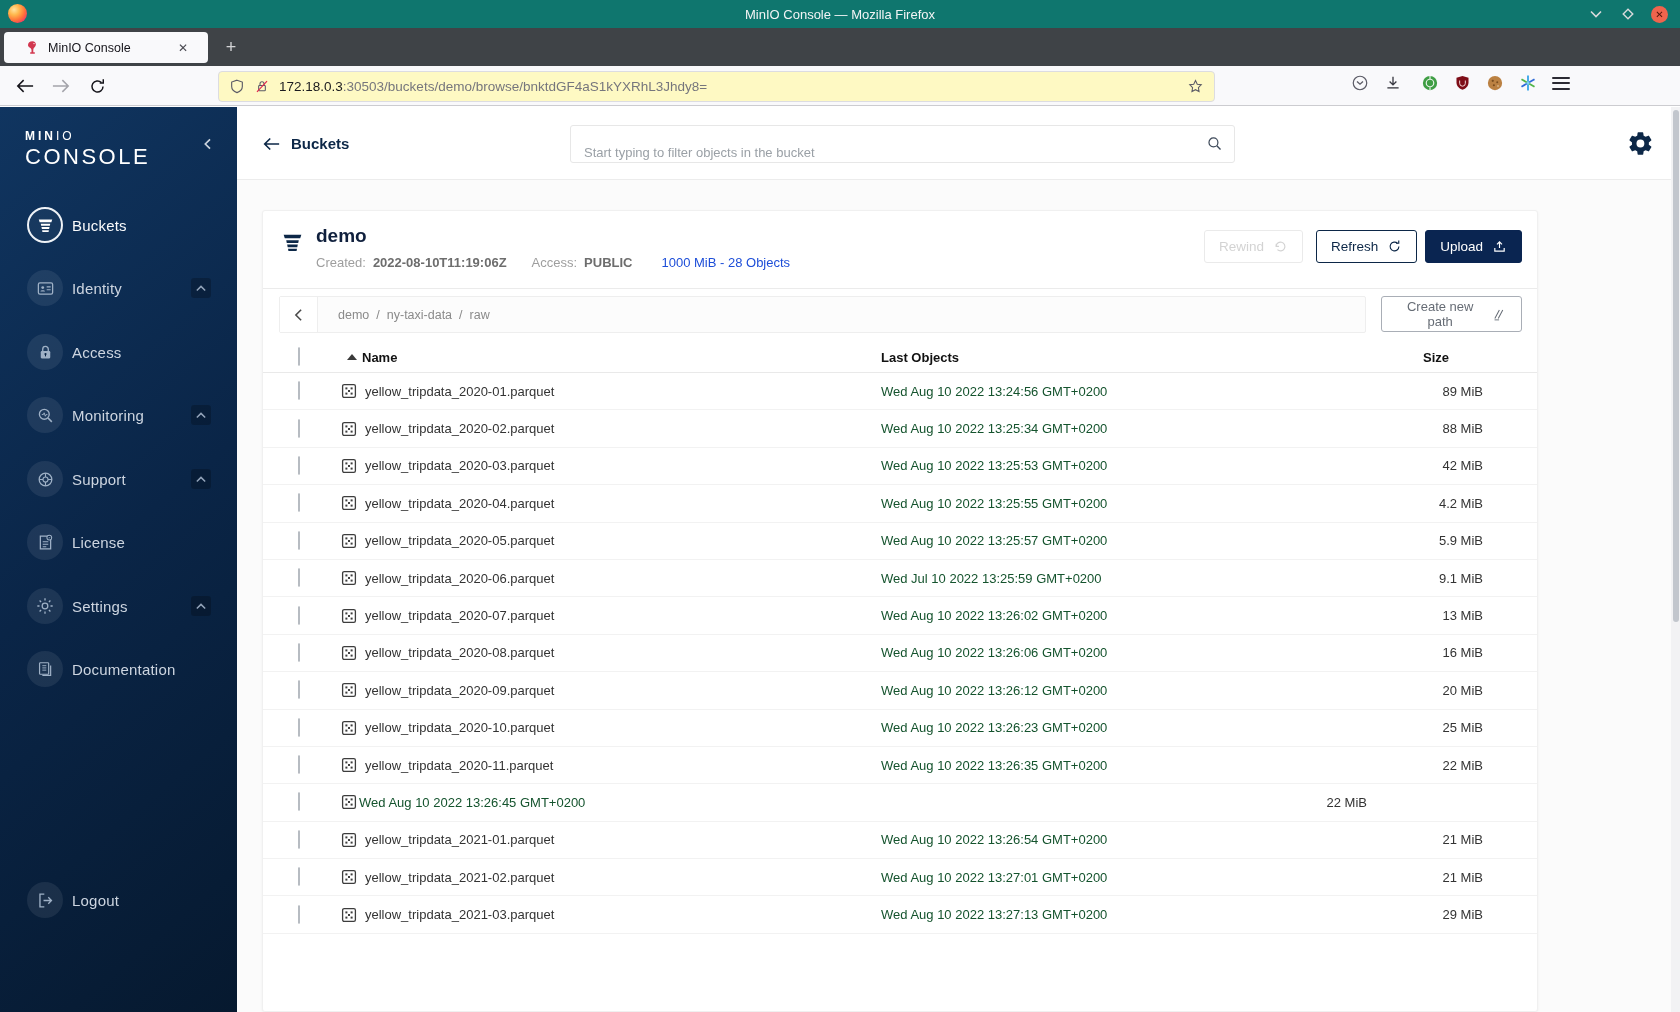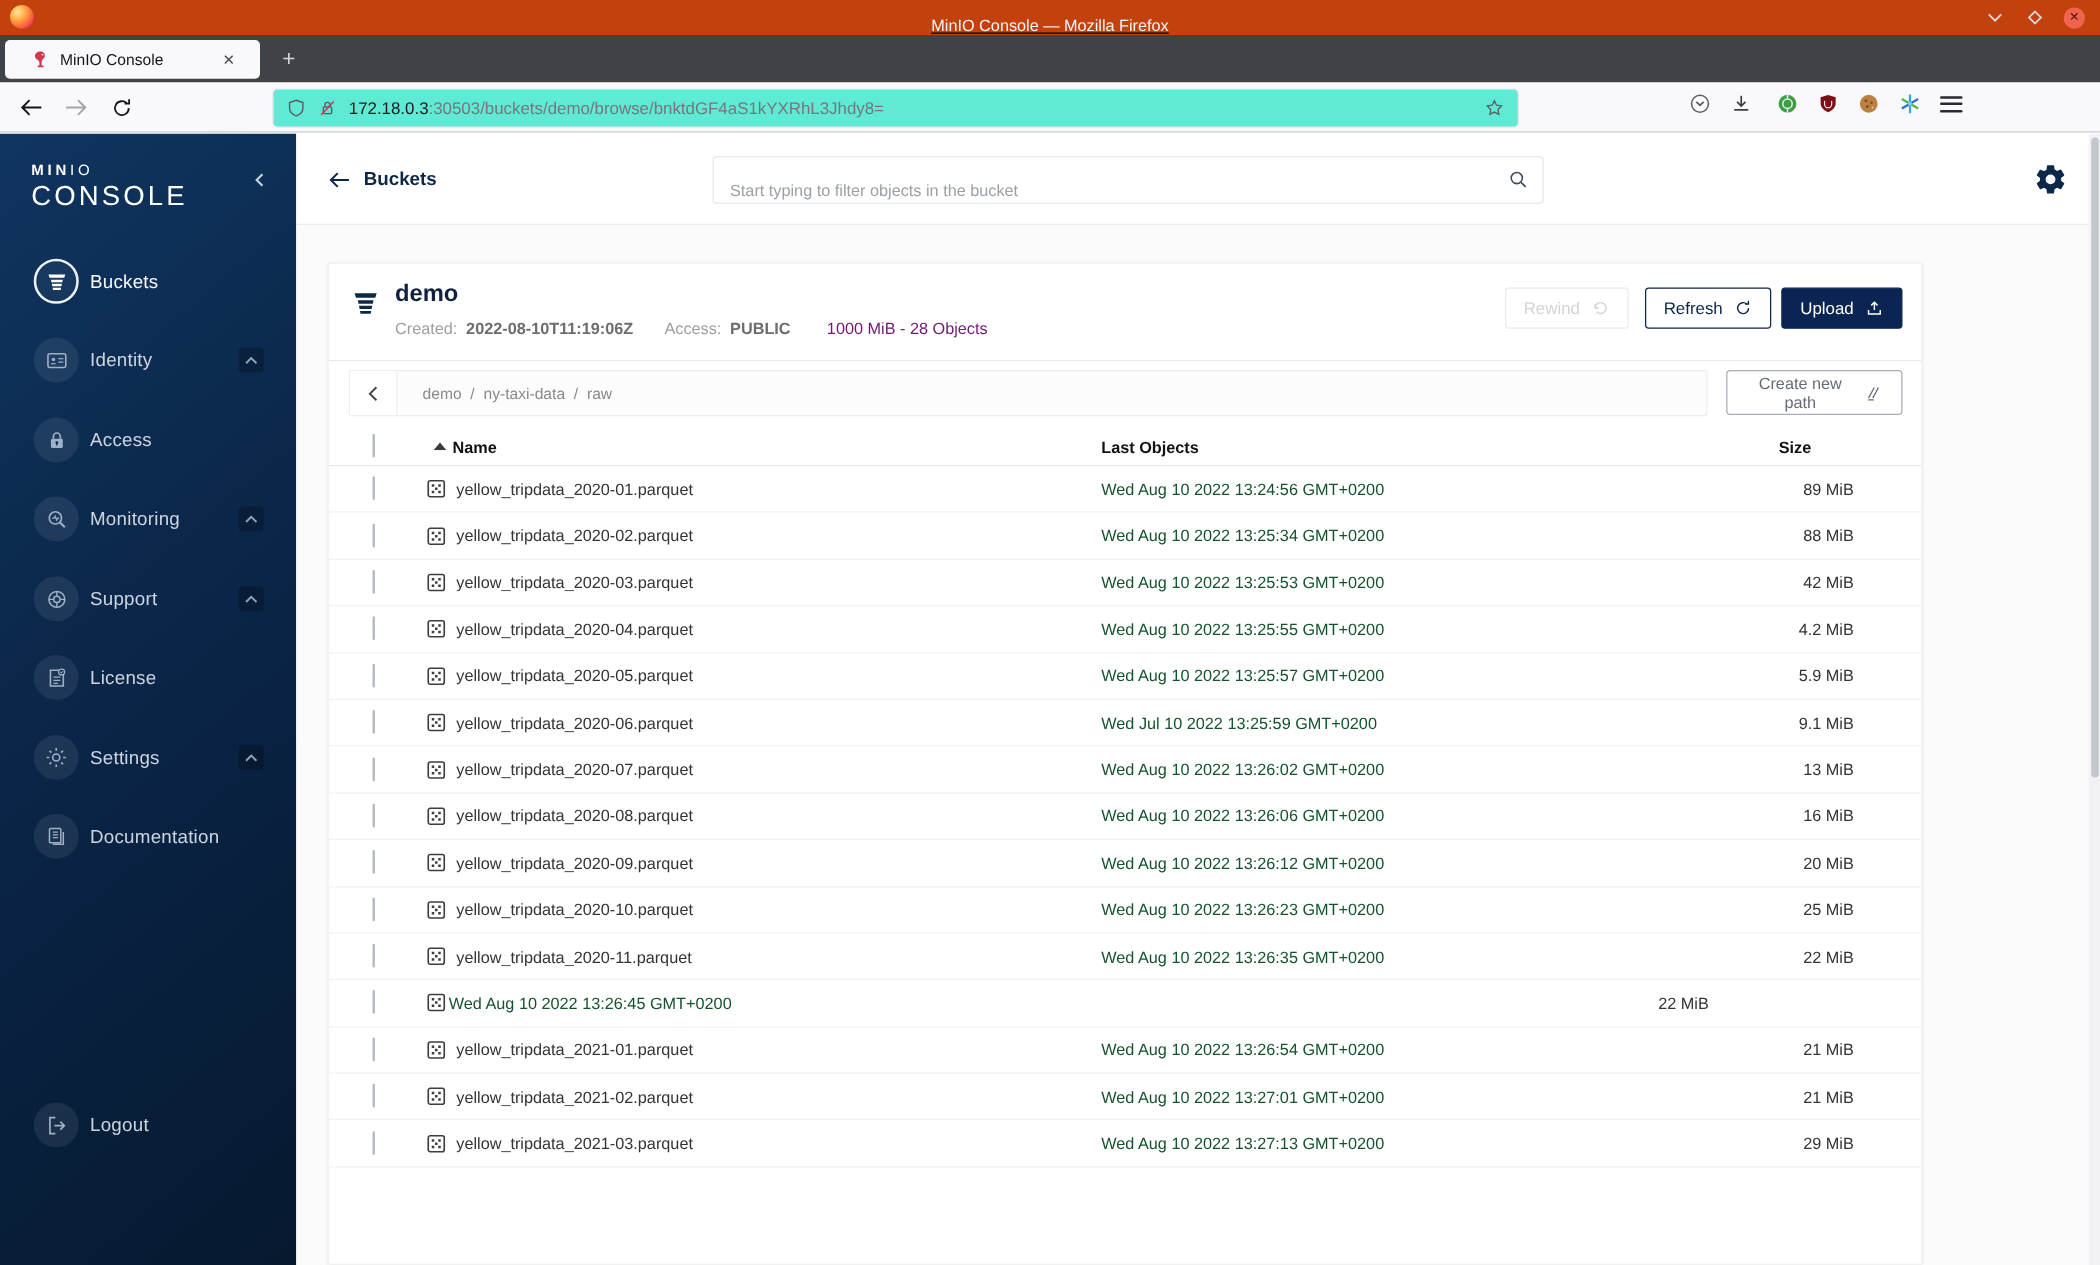--- a/index.html
+++ b/index.html
@@ -1,39 +1,39 @@
 <!DOCTYPE html>
 <html><head>
 <meta charset="utf-8">
 <style>
   * { margin:0; padding:0; box-sizing:border-box; }
   html,body { width:1680px; height:1012px; overflow:hidden; }
   body { font-family:"Liberation Sans","DejaVu Sans",sans-serif; background:#fff; }
   .screen { position:relative; width:1680px; height:1012px; }
 
   
-  .titlebar { position:absolute; top:0; left:0; width:100%; height:28px; background:#c2410c; display:flex; align-items:flex-end;text-decoration:underline; }
+  .titlebar { position:absolute; top:0; left:0; width:100%; height:28px; background:#0f766e; display:flex; align-items:center; }
   .ff-logo { position:absolute; left:8px; top:4px; width:19px; height:19px; border-radius:50%;
     background:radial-gradient(circle at 32% 30%, #ffe3a1 0%, #ffb84d 28%, #ff7139 58%, #e31587 95%); }
   .win-title { width:100%; text-align:center; color:#f3f4f5; font-size:13px; }
   .win-controls { position:absolute; right:12px; top:0; height:28px; display:flex; align-items:center; gap:14px; }
   .wc { width:18px; height:18px; display:flex; align-items:center; justify-content:center; color:#d9dadc; }
   .wc svg { display:block; }
   .wc-close { width:17px; height:17px; border-radius:50%; background:#f0644d; color:#54130a; font-size:10px; font-weight:bold; display:flex; align-items:center; justify-content:center; }
 
   .tabbar { position:absolute; top:28px; left:0; width:100%; height:38px; background:#3f4347; }
   .tab { position:absolute; left:4px; top:4px; width:204px; height:31px; background:#f9f9fb; border-radius:4px; display:flex; align-items:center; padding:0 16px; }
   .tab .favicon { width:16px; height:16px; margin:0 8px 0 4px; }
   .tab .tab-label { flex:1; font-size:12.5px; color:#15141a; white-space:nowrap; overflow:hidden; }
   .tab .tab-close { color:#4a4a52; font-size:12px; padding:2px 4px; }
   .newtab { position:absolute; left:218px; top:6px; width:26px; height:26px; color:#d3d4d6; font-size:18px; display:flex; align-items:center; justify-content:center; }
 
   .toolbar { position:absolute; top:66px; left:0; width:100%; height:40px; background:#f9f9fb; border-bottom:1px solid #ccccd0; }
   .nav-ic { position:absolute; top:9px; width:22px; height:22px; display:flex; align-items:center; justify-content:center; }
-  .urlbar { position:absolute; left:218px; top:5px; width:997px; height:31px; background:#5eead4; border:1px solid #dcdce1; border-radius:4px; display:flex; align-items:center; padding:0 10px; }
+  .urlbar { position:absolute; left:218px; top:5px; width:997px; height:31px; background:#fef9c3; border:1px solid #dcdce1; border-radius:4px; display:flex; align-items:center; padding:0 10px; }
   .urlbar .sec-ic { margin-right:9px; display:flex; align-items:center; }
   .url-text { font-size:13.5px; white-space:nowrap; overflow:hidden; flex:1; }
   .url-host { color:#1b1b1f; }
   .url-rest { color:#76767d; }
   .ext-icons { position:absolute; right:110px; top:8px; display:flex; align-items:center; gap:15px; }
   .hamburger { position:absolute; right:120px; top:11px; width:18px; display:flex; flex-direction:column; gap:3.5px; }
   .hamburger i { display:block; height:2px; background:#2b2a33; border-radius:1px; }
 
   
   .app { position:absolute; top:107px; left:0; width:1680px; height:905px; }
@@ -73,21 +73,21 @@
   .vscroll .thumb { position:absolute; top:3px; left:1.5px; width:6px; height:512px; border-radius:3px; background:#c2c6cd; }
 
   .card { position:absolute; left:25px; top:30px; width:1276px; bottom:0; background:#fff; border:1px solid #f0f0f0;
     border-radius:3px; box-shadow:0 1px 3px rgba(0,0,0,.05); overflow:hidden; }
 
   .bucket-ic { position:absolute; left:17px; top:19px; color:#0c2747; }
   .bucket-title { position:absolute; left:53px; top:14px; font-size:19px; font-weight:700; color:#10203d; }
   .bucket-meta { position:absolute; left:53px; top:44px; font-size:13px; display:flex; gap:7px; align-items:baseline; white-space:nowrap; }
   .m-label { color:#9e9e9e; }
   .m-value { color:#6d6d6d; font-weight:700; margin-right:18px; }
-  .m-summary { color:#701a75; margin-left:4px; }
+  .m-summary { color:#1d4ed8; margin-left:4px; }
 
   .hdr-btns { position:absolute; right:15px; top:19px; display:flex; align-items:center; }
   .btn { height:33px; border-radius:3px; font-size:13.5px; display:inline-flex; align-items:center; gap:9px; padding:0 14px; background:#fff; }
   .btn-rewind { color:#d3d3d3; border:1px solid #eaeaea; margin-right:13px; }
   .btn-refresh { color:#0c2747; border:1px solid #0c2747; margin-right:8px; }
   .btn-upload { color:#fff; border:1px solid #0a2551; background:#0a2551; }
 
   .divider { position:absolute; left:0; right:0; top:77px; height:1px; background:#ebebeb; }
 
   .browse-bar { position:absolute; left:16px; right:15px; top:85px; height:37px; display:flex; }

